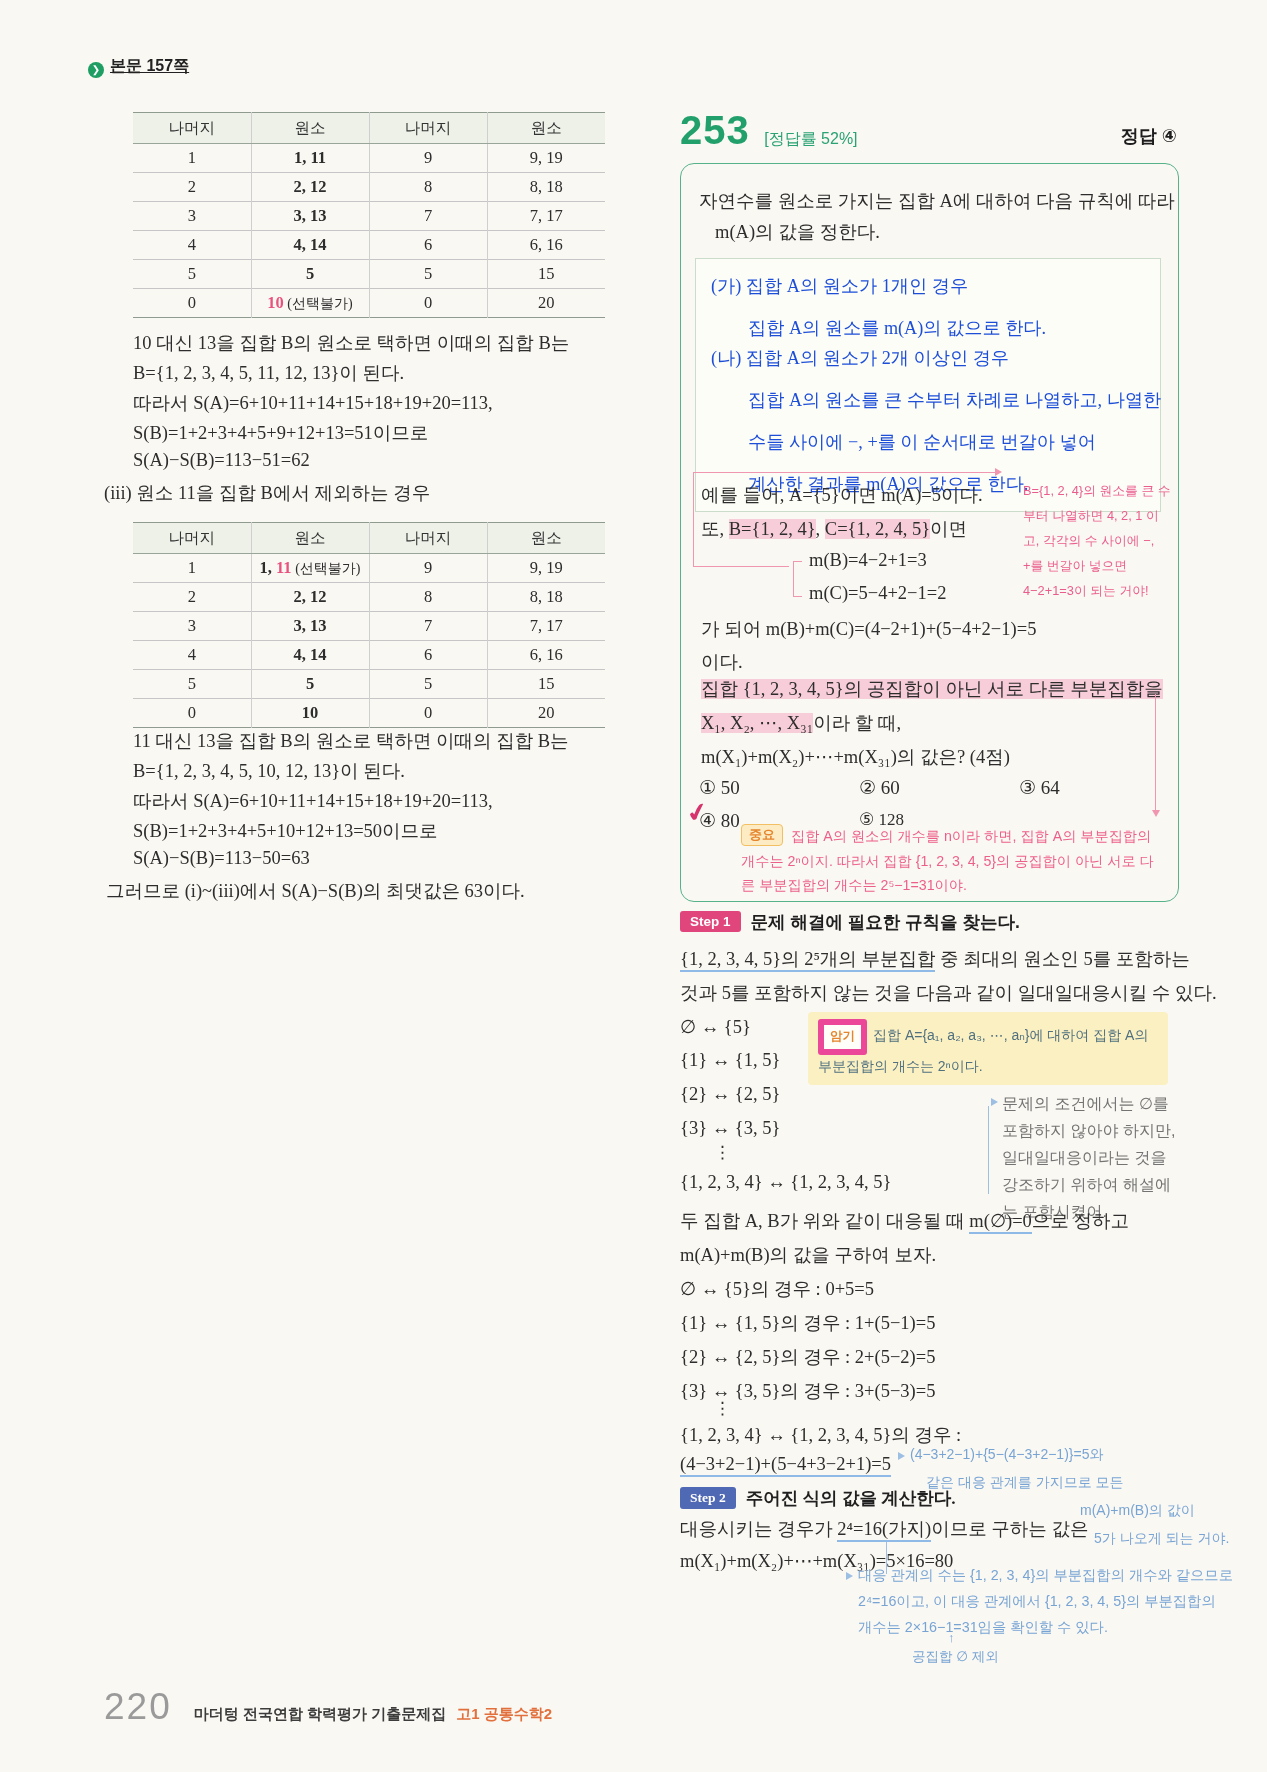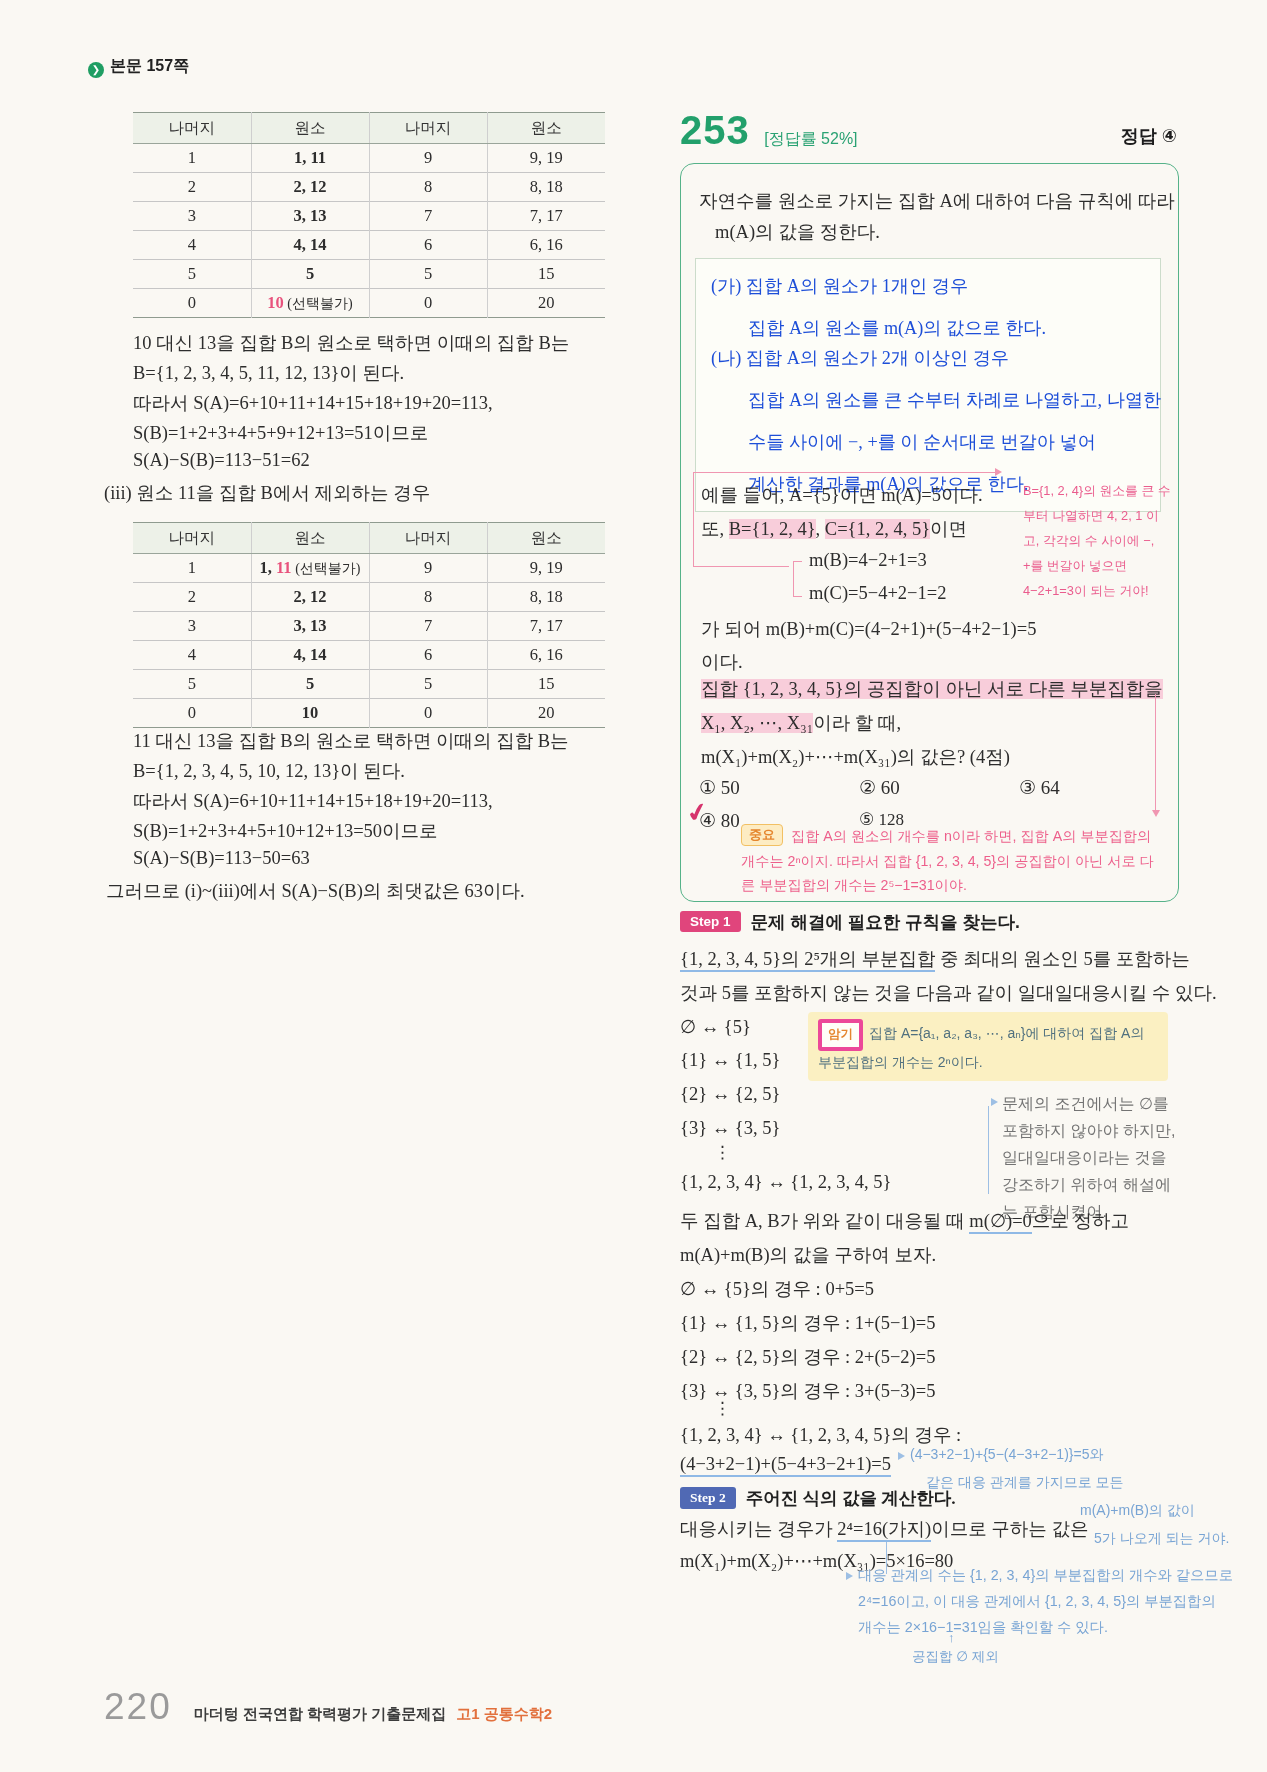--- a/index.html
+++ b/index.html
@@ -6,21 +6,21 @@
   body{
     width:1267px;height:1772px;position:relative;background:#faf8f3;
     font-family:"Liberation Sans","DejaVu Sans",sans-serif;color:#2d2d2d;overflow:hidden;
   }
   .al{position:absolute;white-space:nowrap;}
   .serif{font-family:Liberation Serif, serif;font-size:18.5px;color:#2d2d2d;}
 
   
   .refico{display:inline-block;width:16px;height:16px;border-radius:50%;background:#1f9e63;
           color:#fff;font-size:10px;line-height:16px;text-align:center;vertical-align:-2px;margin-right:6px;font-weight:bold;}
-  .reftext{font-size:16px;font-weight:bold;color:#222;}
+  .reftext{font-size:16px;font-weight:bold;color:#222;text-decoration:underline;}
 
   
   .dtable{position:absolute;border-collapse:collapse;border-top:1.5px solid #8f9b8f;border-bottom:1.5px solid #8f9b8f;}
   .dtable th{background:#edf1e8;font-size:15.5px;font-weight:normal;color:#333;height:28px;border-bottom:1px solid #9aa59a;}
   .dtable td{font-family:"Liberation Serif","DejaVu Serif","DejaVu Sans",serif;font-size:16.5px;text-align:center;height:26px;border-top:1px solid #c6c6c6;color:#2d2d2d;}
   .dtable th+th,.dtable td+td{border-left:1px solid #cfcfcf;}
   .b{font-weight:bold;}
   .pk{color:#e8537d;}
   .note-small{font-weight:normal;font-size:14px;}
 
@@ -43,21 +43,21 @@
   .impbadge{display:inline-block;background:#fdecc3;border:1px solid #f2c063;color:#e5862e;font-size:13px;font-weight:bold;
             padding:1px 7px;border-radius:4px;margin-right:8px;vertical-align:2px;}
   .imptext{font-size:14.2px;line-height:24.5px;color:#ed5f8b;white-space:normal;}
   .impwrap{white-space:normal;}
 
   
   .badge1{display:inline-block;background:#e0457c;color:#fff;font-size:13.5px;font-weight:bold;padding:3px 10px;border-radius:3px;margin-right:10px;vertical-align:2px;}
   .badge2{display:inline-block;background:#5069b4;color:#fff;font-size:13.5px;font-weight:bold;padding:3px 10px;border-radius:3px;margin-right:10px;vertical-align:2px;}
   .stitle{font-size:17.5px;font-weight:bold;color:#1f1f1f;}
   .memobox{position:absolute;background:#fbf0c2;border-radius:4px;padding:7px 10px;width:340px;font-size:14px;line-height:23.5px;color:#50707f;white-space:normal;}
-  .memobadge{display:inline-block;background:#fffef8;border:4px solid #ec4899;color:#e5862e;font-size:12.5px;font-weight:bold;padding:0 6px;border-radius:3px;margin-right:6px;}
+  .memobadge{display:inline-block;background:#fffef8;border:6px solid #ec4899;color:#e5862e;font-size:12.5px;font-weight:bold;padding:0 6px;border-radius:3px;margin-right:6px;}
   .bnote{position:absolute;font-size:16px;line-height:27px;color:#737373;white-space:normal;}
   .bnote-line{position:absolute;white-space:nowrap;font-size:14px;color:#78a4d4;}
 
   
   .lineP{position:absolute;background:#f096b1;}
   .lineB{position:absolute;background:#9dbfe4;}
   .triR-p{position:absolute;width:0;height:0;border-top:4px solid transparent;border-bottom:4px solid transparent;border-left:7px solid #f096b1;}
   .triD-p{position:absolute;width:0;height:0;border-left:4px solid transparent;border-right:4px solid transparent;border-top:7px solid #f096b1;}
   .triR-b{position:absolute;width:0;height:0;border-top:4px solid transparent;border-bottom:4px solid transparent;border-left:7px solid #9dbfe4;}
   .upArr{position:absolute;font-size:13px;color:#78a4d4;}

